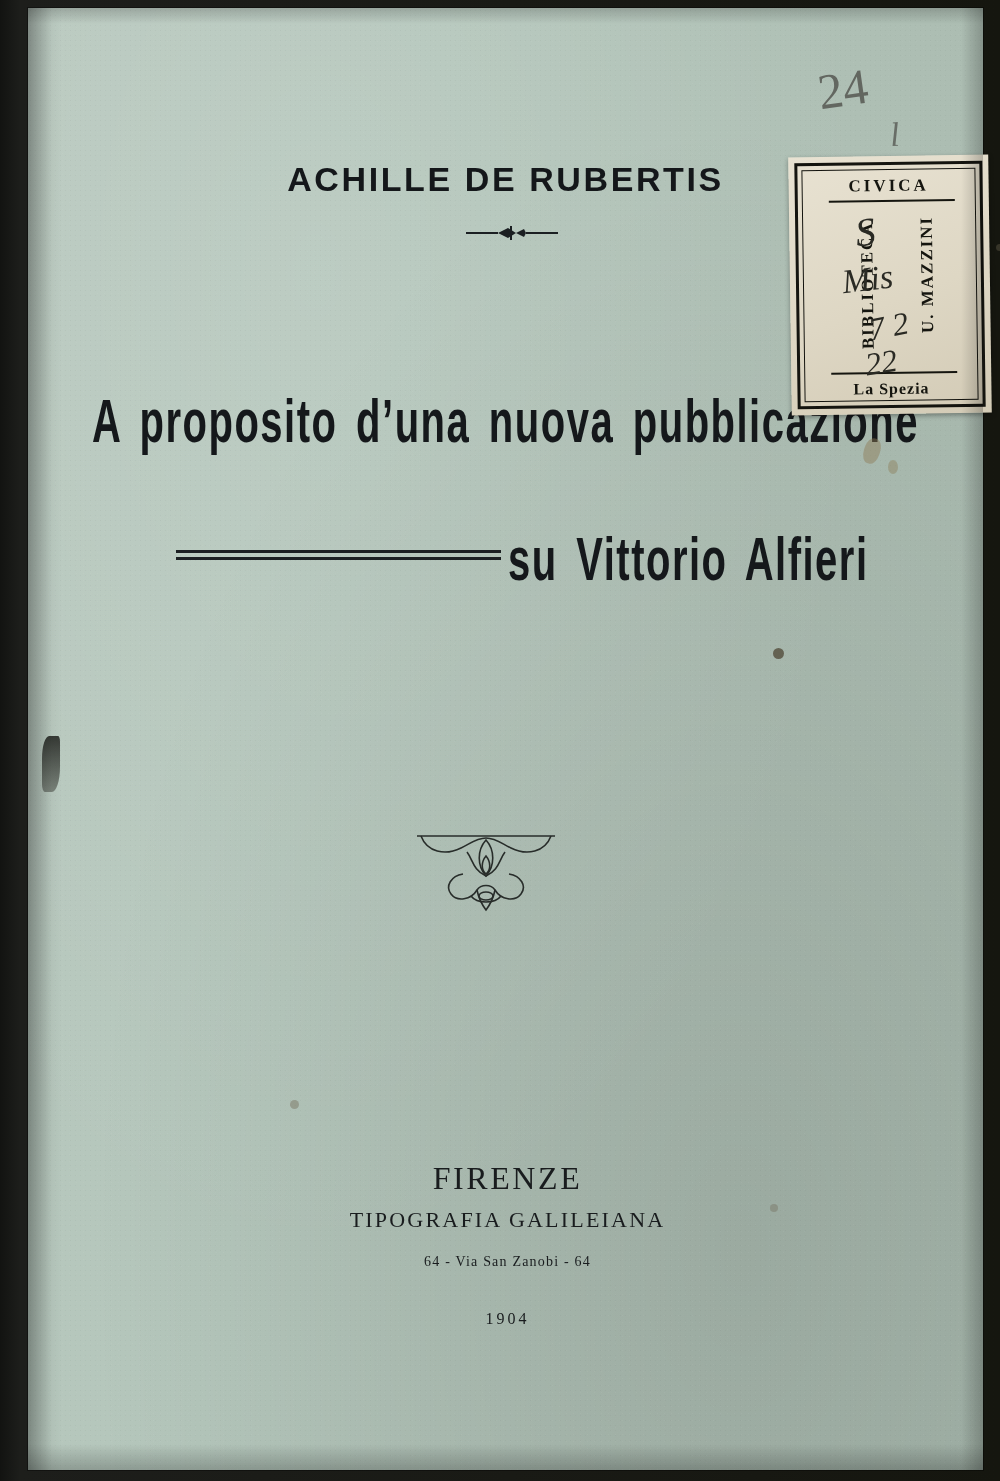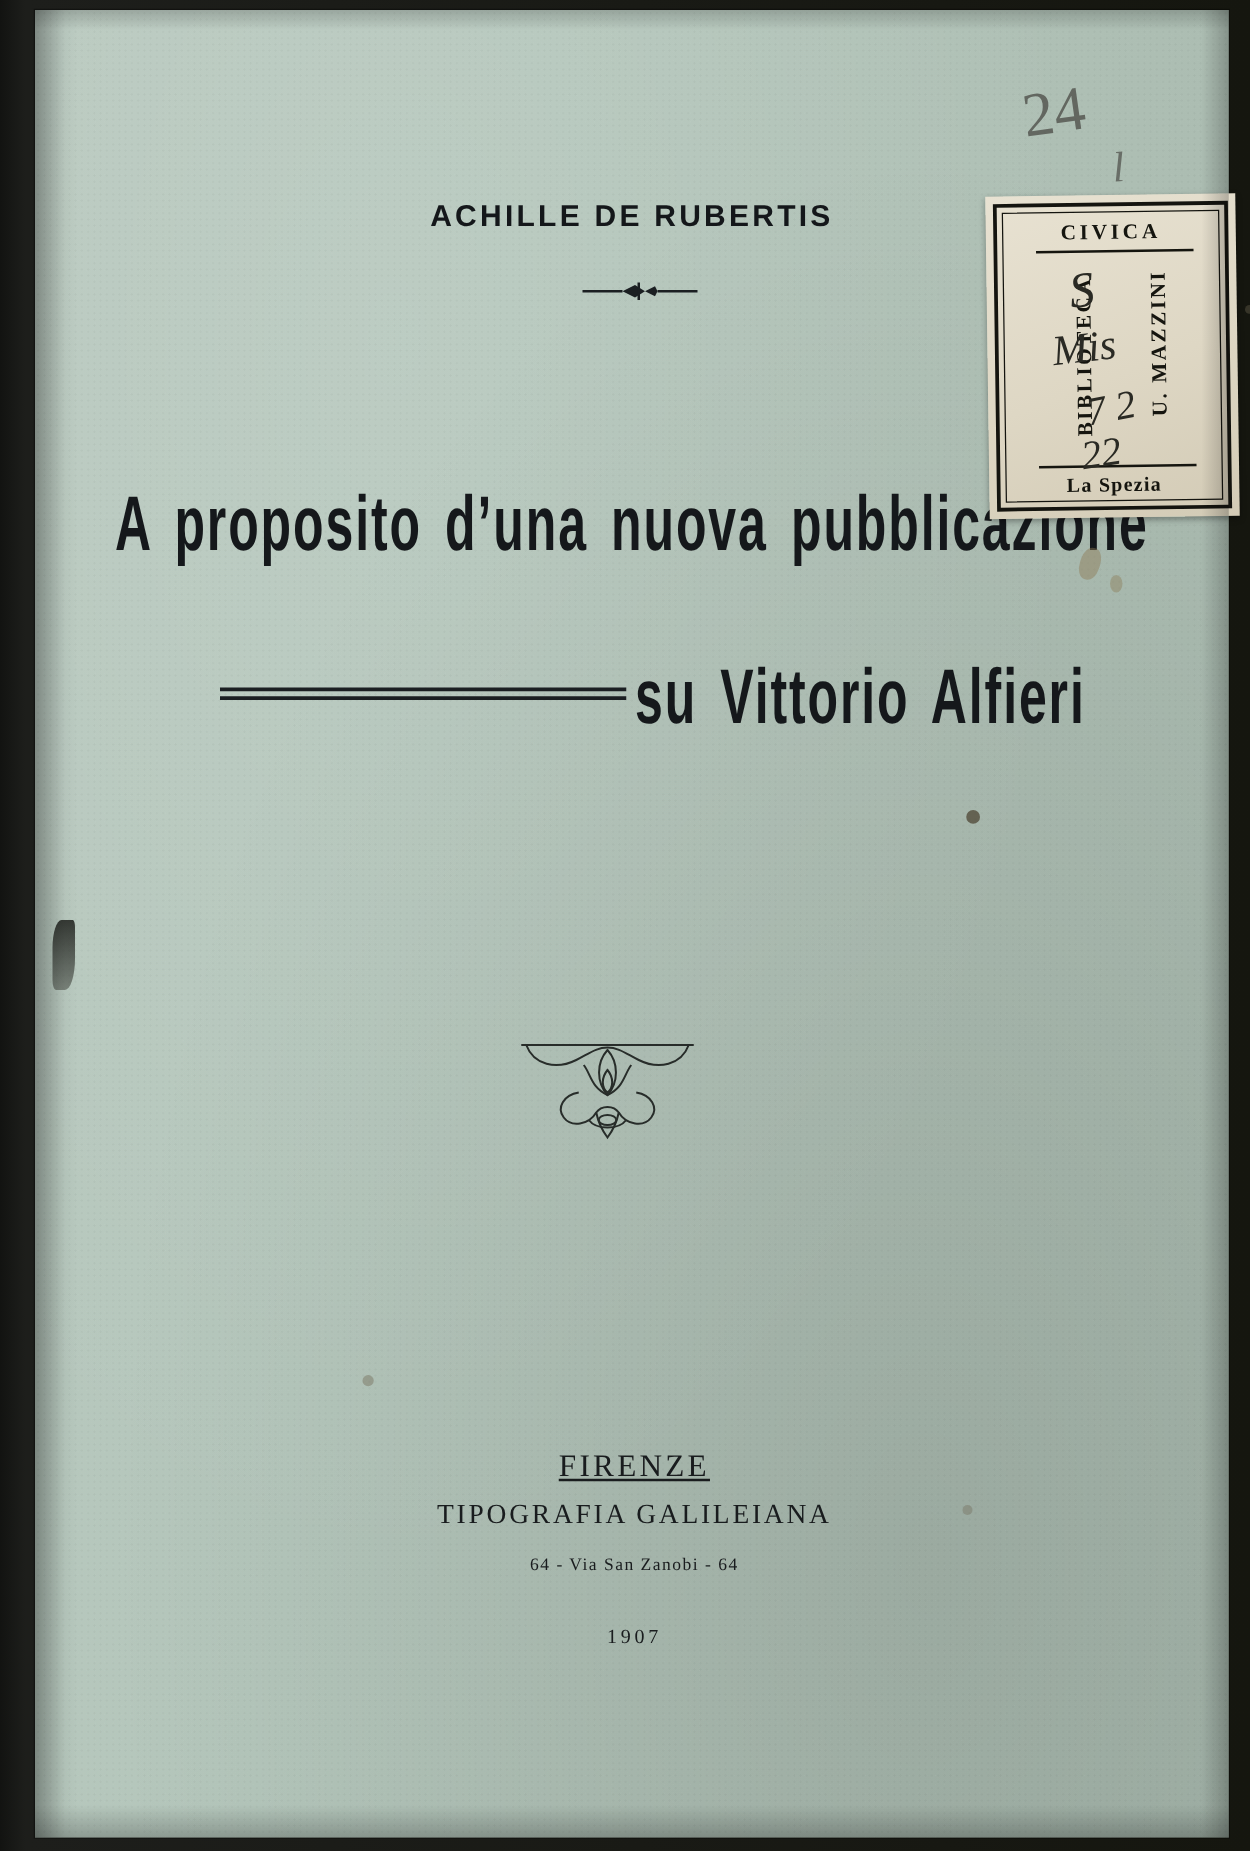--- a/index.html
+++ b/index.html
@@ -89,21 +89,21 @@
   }
 
   
   .author {
     position: absolute;
     left: 0; right: 0;
     top: 152px;
     text-align: center;
     font-family: "Liberation Sans", sans-serif;
     font-weight: bold;
-    font-size: 24px;
+    font-size: 34px;
     letter-spacing: 2.6px;
     color: #14171a;
   }
 
   .author-rule {
     position: absolute;
     top: 216px;
     left: 50%;
     transform: translateX(-50%) translateX(6px);
     width: 96px;
@@ -177,23 +177,22 @@
   .imprint {
     position: absolute;
     left: 0; right: 0;
     top: 1152px;
     text-align: center;
     color: #191c1e;
     font-family: "Liberation Serif", serif;
     padding-left: 4px;
   }
   .imprint .city {
-    font-size: 25px;
+    font-size: 32px;
     letter-spacing: 2.6px;
-    text-decoration: underline;
   }
   .imprint .press {
     font-size: 22px;
     letter-spacing: 2.2px;
     margin-top: 10px;
   }
   .imprint .addr {
     font-size: 14px;
     letter-spacing: 1.2px;
     margin-top: 21px;
@@ -373,21 +372,21 @@
           <path d="M60 70 C66 78 84 78 90 70"></path>
           <ellipse cx="75" cy="70" rx="7" ry="4"></ellipse>
         </g>
       </svg>
     </div>
 
     <div class="imprint">
       <div class="city">FIRENZE</div>
       <div class="press">TIPOGRAFIA GALILEIANA</div>
       <div class="addr">64 - Via San Zanobi - 64</div>
-      <div class="year">1907</div>
+      <div class="year">1904</div>
     </div>
 
     <div class="spot s1"></div>
     <div class="spot s2"></div>
     <div class="spot s3"></div>
     <div class="spot s4"></div>
     <div class="spot s5"></div>
     <div class="spot s6"></div>
     <div class="tear"></div>
 

